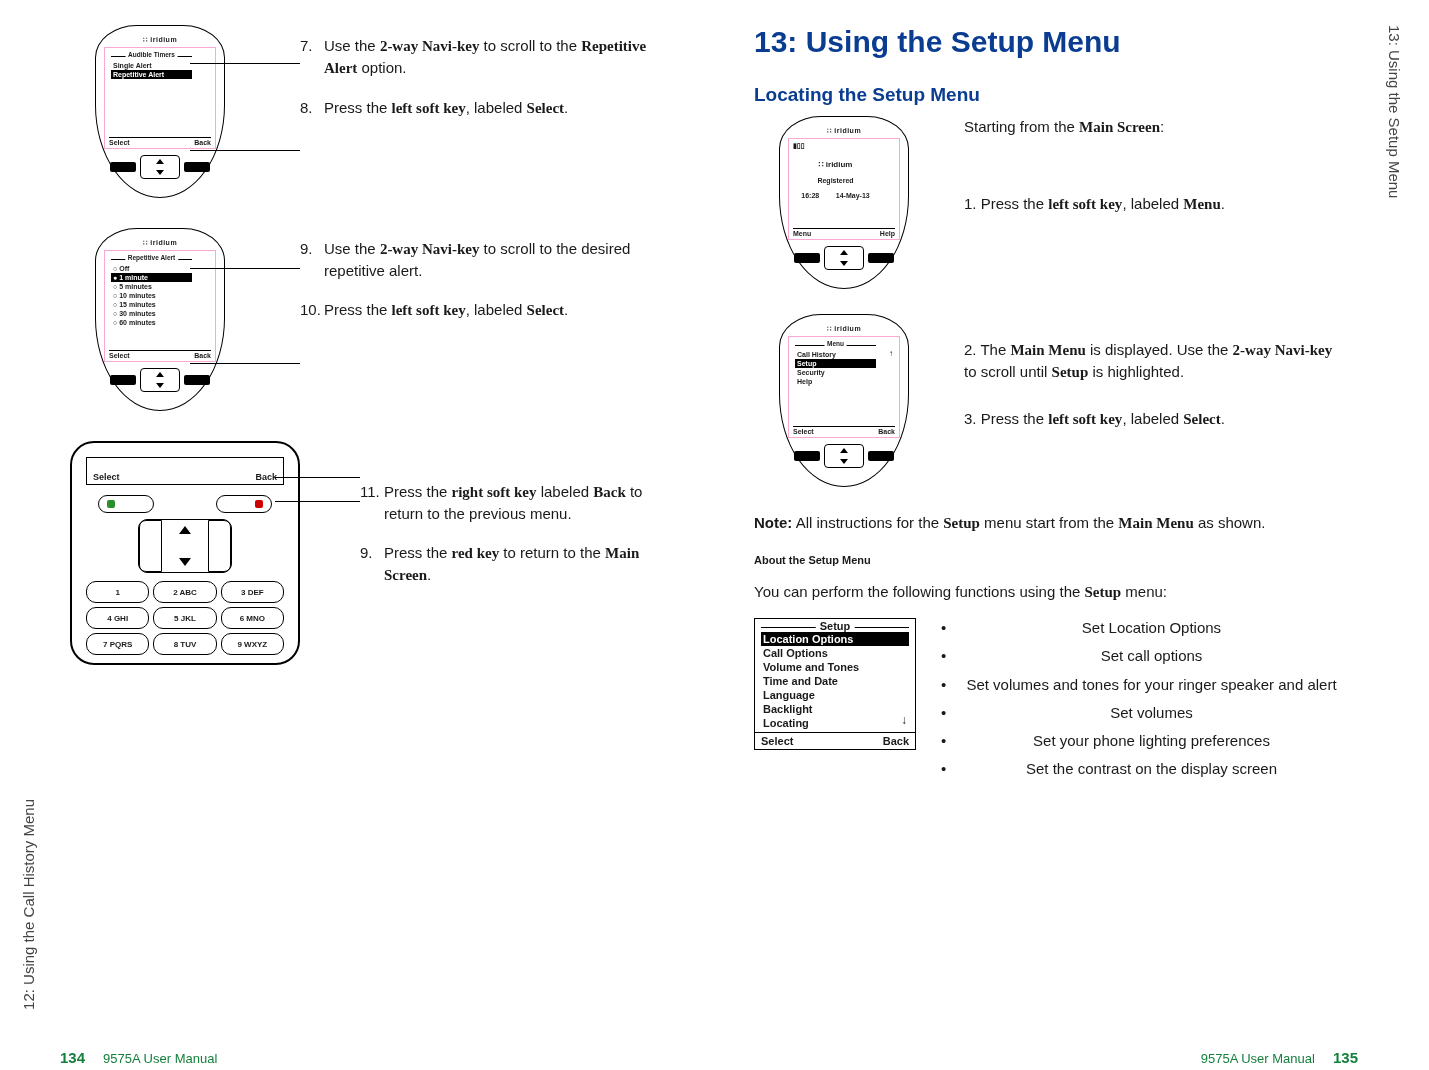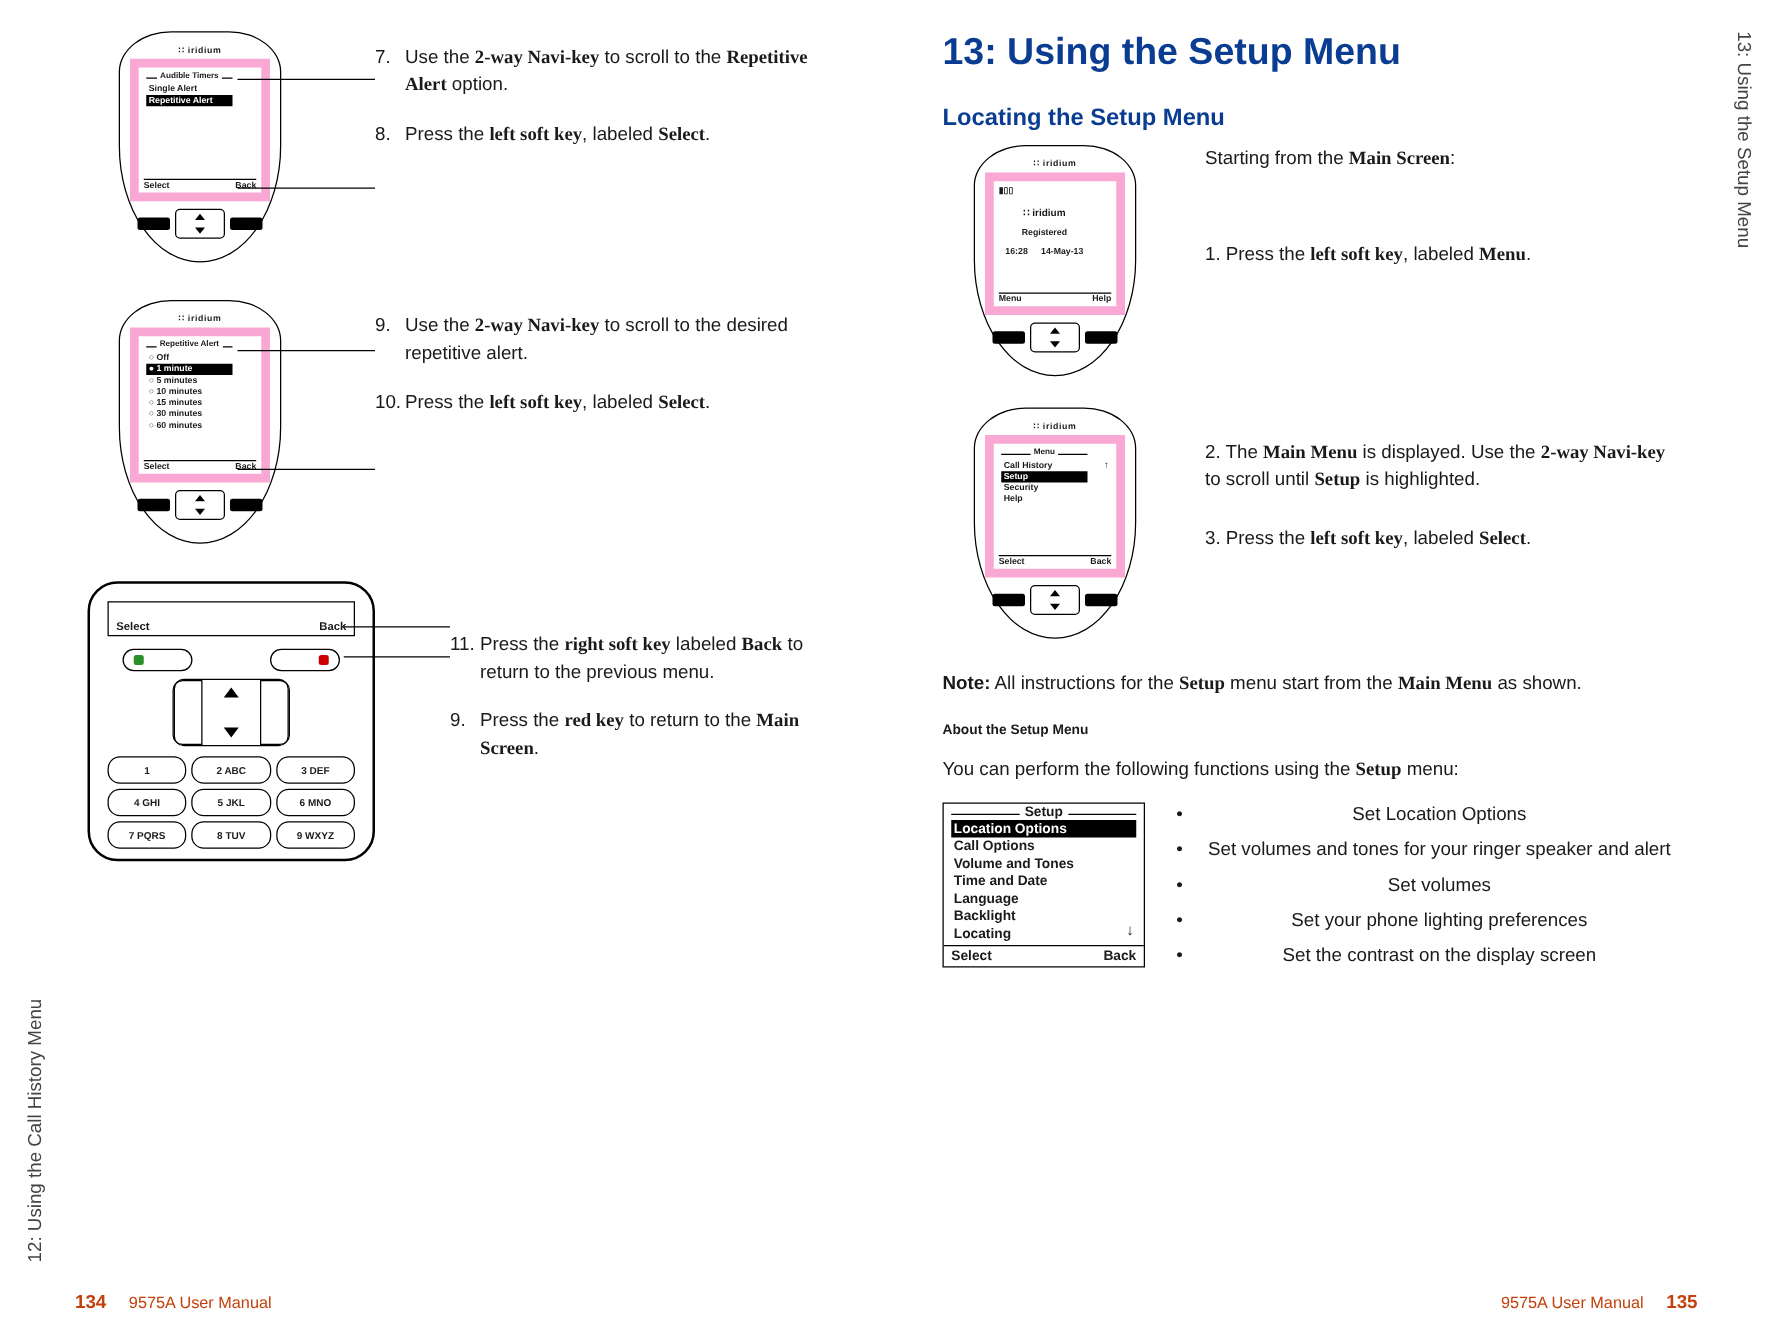--- a/index.html
+++ b/index.html
@@ -34,23 +34,23 @@
     left: 20px;
     bottom: 60px;
     transform: rotate(180deg);
   }
   .side-tab.right {
     right: 25px;
     top: 25px;
   }
   .footer {
     position: absolute;
-    bottom: 20px;
+    bottom: 4px;
     font-size: 13px;
-    color: #c2410c;
+    color: #15803d;
   }
   .footer.left { left: 60px; }
   .footer.right { right: 70px; }
   .footer .pnum { font-weight: 700; font-size: 15px;}
   h1.chapter {
     color: #0a3d91;
     font-size: 30px;
     font-weight: 700;
     margin: 0 0 20px 0;
   }
@@ -82,21 +82,21 @@
     border: 1.5px solid #000;
     border-radius: 45px 45px 70px 70px / 35px 35px 100px 100px;
     padding: 10px 8px 18px 8px;
     box-sizing: border-box;
     position: relative;
     background: #fff;
   }
   .phone .brand { text-align: center; font-size: 7px; letter-spacing: 0.5px; margin-bottom: 3px; font-weight:700;}
   .phone .brand::before { content:"∷ "; }
   .phone .screen {
-    border: 7px solid #f9a8d4;
+    border: 1px solid #f9a8d4;
     min-height: 95px;
     padding: 3px 21px 2px 4px;
     font-size: 7px;
     font-weight: 700;
     font-family: Arial, sans-serif;
     position: relative;
     background: #fff;
   }
   .screen .title-group {
     border-top: 1px solid #000;
@@ -466,20 +466,21 @@
         <div>Locating</div>
       </div>
       <span class="arrow-dn">↓</span>
       <div class="sk">
         <span>Select</span>
         <span>Back</span>
       </div>
     </div>
     <ul class="bullets" style="flex:1;">
       <li>Set Location Options</li>
+      <li>Set call options</li>
       <li>Set volumes and tones for your ringer speaker and alert</li>
       <li>Set volumes</li>
       <li>Set your phone lighting preferences</li>
       <li>Set the contrast on the display screen</li>
     </ul>
   </div>
 
   <div class="footer right">
     <span>9575A User Manual</span>&nbsp;&nbsp;&nbsp;&nbsp;
     <span class="pnum">135</span>

